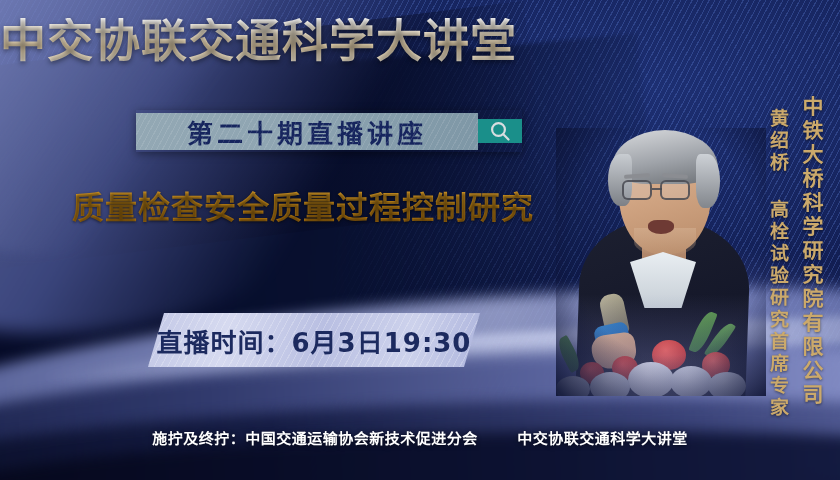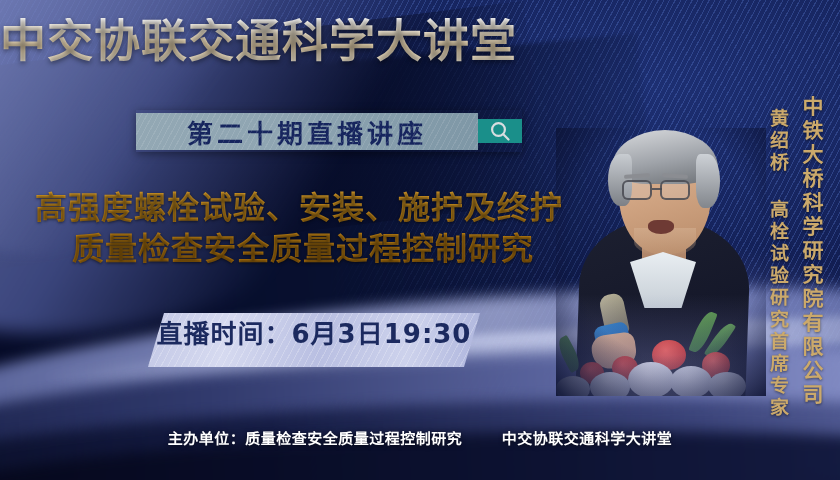--- a/index.html
+++ b/index.html
@@ -228,21 +228,21 @@
     text-shadow:0 1px 3px rgba(0,0,0,.55);
     font-family:"DejaVu Sans","Liberation Sans",sans-serif;
   }
   .maintitle .l2{display:block;margin-left:8px;}
 
   
   .plaque{
     position:absolute;left:148px;top:313px;width:332px;height:54px;
     background:linear-gradient(102deg,#c3c8e6 0%,#d6daf0 24%,#b9bfe2 52%,#cdd2ec 78%,#aeb5dd 100%);
     clip-path:polygon(16px 0,100% 0,calc(100% - 16px) 100%,0 100%);
-    display:flex;align-items:flex-start;justify-content:center;
+    display:flex;align-items:center;justify-content:center;
     box-shadow:0 3px 10px rgba(0,0,0,.45);
   }
   .plaque-inner{
     position:absolute;inset:0;
     background:repeating-linear-gradient(118deg,
       rgba(255,255,255,.22) 0px,rgba(255,255,255,.22) 1px,
       rgba(0,0,0,0) 1px,rgba(0,0,0,0) 6px);
     pointer-events:none;
   }
   .plaque-text{
@@ -332,31 +332,30 @@
     <div class="subbar-text">第二十期直播讲座</div>
     <div class="subbar-icon">
       <svg width="24" height="24" viewBox="0 0 24 24" fill="none" stroke="#d8dde0" stroke-width="2.2" stroke-linecap="round">
         <circle cx="10.5" cy="10.5" r="6.4"></circle>
         <line x1="15.3" y1="15.3" x2="20.5" y2="20.5"></line>
       </svg>
     </div>
   </div>
 
   <div class="maintitle">
-    <span>高强度螺栓试验、安装、施拧及终拧</span>
     <span class="l2">质量检查安全质量过程控制研究</span>
   </div>
 
   <div class="plaque">
     <div class="plaque-inner"></div>
     <div class="plaque-text">直播时间：6月3日19:30</div>
   </div>
 
   <div class="vtext v-org">中铁大桥科学研究院有限公司</div>
   <div class="vtext v-person">黄绍桥  高栓试验研究首席专家</div>
 
   <div class="footer">
-    <span>主办单位：质量检查安全质量过程控制研究</span>
+    <span>施拧及终拧：中国交通运输协会新技术促进分会</span>
     <span class="gap"></span>
     <span>中交协联交通科学大讲堂</span>
   </div>
 
 </div>
 
 </body></html>

